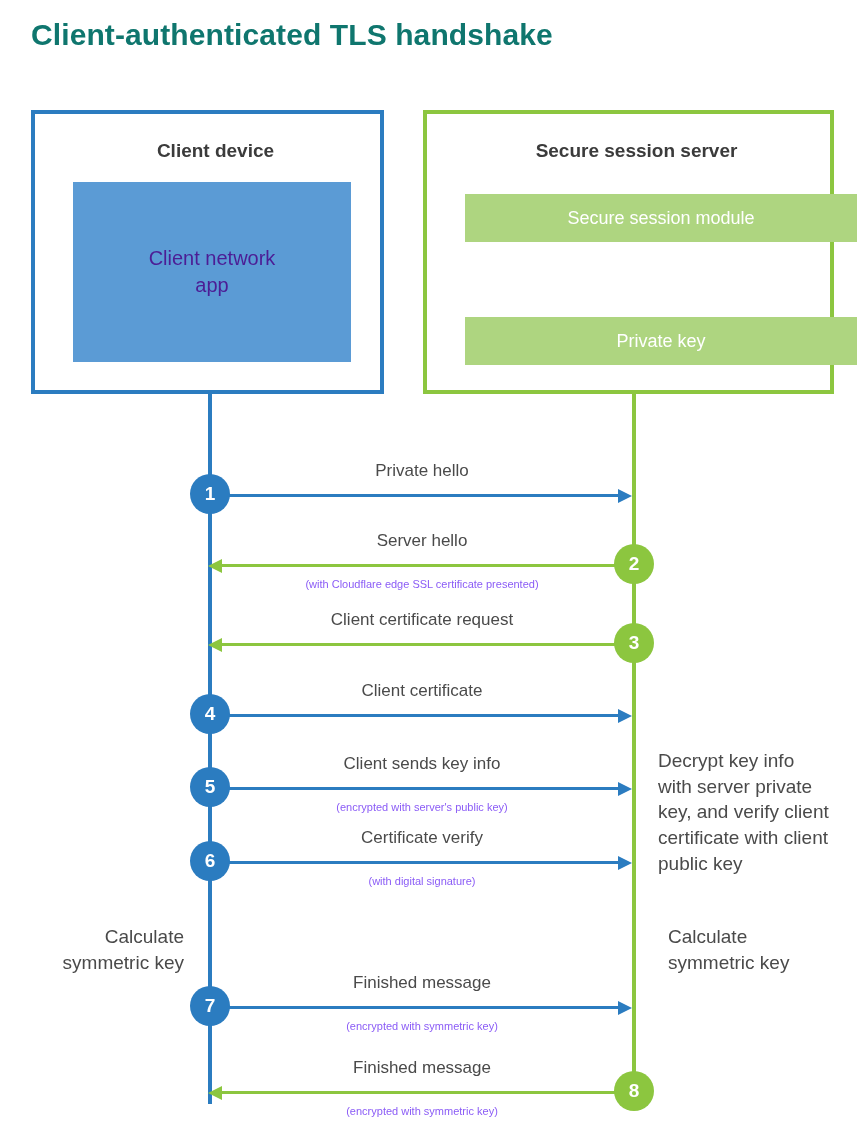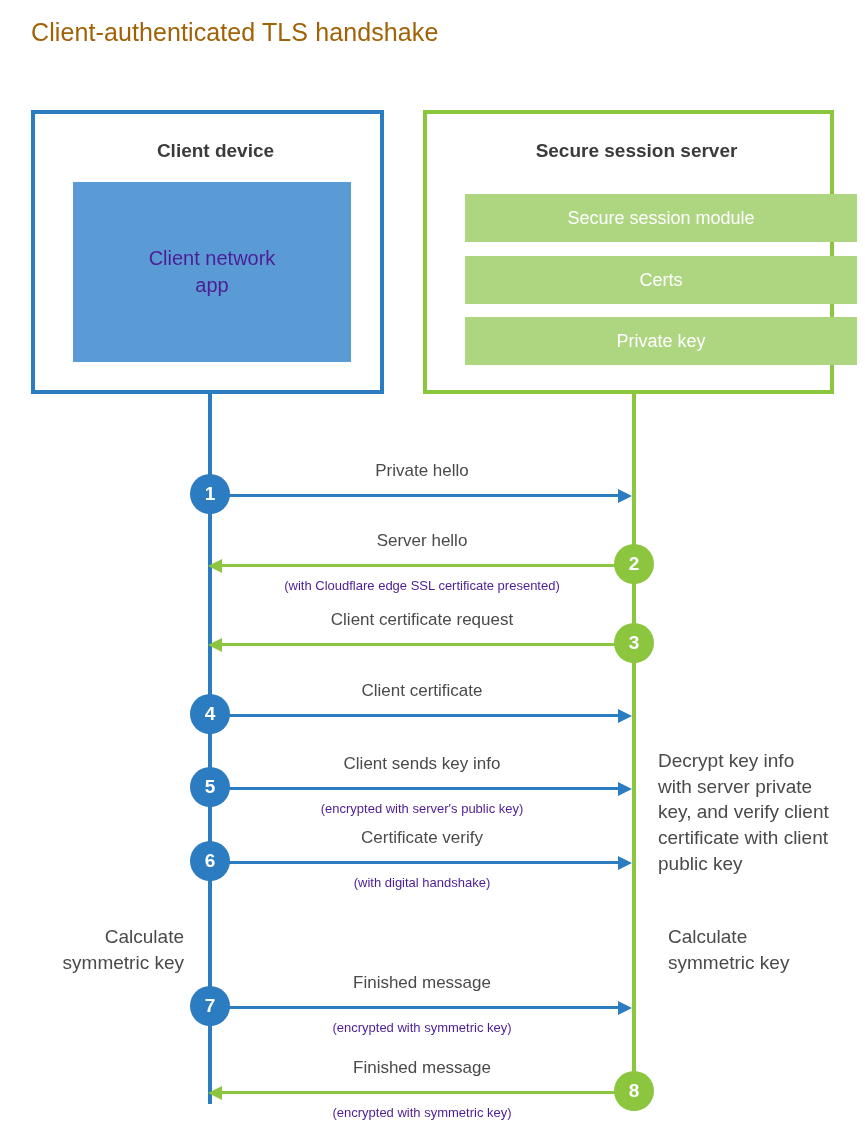--- a/index.html
+++ b/index.html
@@ -7,21 +7,21 @@
     width:865px;height:1146px;
     background:#ffffff;
     font-family:"Liberation Sans", sans-serif;
     color:#404040;
     overflow:hidden;
   }
   #stage{position:relative;width:865px;height:1146px;}
 
   .title{
     position:absolute;left:31px;top:18px;
-    font-size:25px;font-weight:400;color:#a16207;
+    font-size:30px;font-weight:700;color:#0f766e;
     letter-spacing:.1px;white-space:nowrap;
   }
 
   
   .actor-box{position:absolute;background:#fff;box-sizing:border-box;}
   .actor-box.client{left:31px;top:110px;width:353px;height:284px;border:4px solid #2b7cc0;}
   .actor-box.server{left:423px;top:110px;width:411px;height:284px;border:4px solid #8cc63f;}
   .actor-title{
     position:absolute;left:0;right:0;top:26px;
     text-align:center;font-size:19px;font-weight:bold;color:#3b3b3b;padding-left:16px;
@@ -62,21 +62,21 @@
   .msg.to-client .head{left:208px;border-right:14px solid #8cc63f;}
 
   .msg .label{
     position:absolute;left:210px;width:424px;
     text-align:center;font-size:17px;color:#4a4a4a;
     white-space:nowrap;
   }
   .msg .label.above{top:-33px;}
   .msg .sub{
     position:absolute;left:210px;width:424px;
-    text-align:center;font-size:13px;color:#4c1d95;
+    text-align:center;font-size:11px;color:#8b5cf6;
     top:14px;white-space:nowrap;
   }
 
   
   .badge{
     position:absolute;width:40px;height:40px;border-radius:50%;
     display:flex;align-items:center;justify-content:center;
     color:#ffffff;font-size:19px;font-weight:bold;
   }
   .badge.blue{background:#2b7cc0;left:190px;}
@@ -103,21 +103,20 @@
       <span>
         <span>Client network</span><br>
         <span>app</span>
       </span>
     </div>
   </div>
 
   <div class="actor-box server">
     <div class="actor-title">Secure session server</div>
     <div class="svr-bar b1">Secure session module</div>
-    <div class="svr-bar b2">Certs</div>
     <div class="svr-bar b3">Private key</div>
   </div>
 
   <div class="lifeline client"></div>
   <div class="lifeline server"></div>
 
   <div class="msg to-server" style="top:494px;">
     <div class="label above">Private hello</div>
     <div class="line"></div>
     <div class="head"></div>
@@ -151,21 +150,21 @@
     <div class="line"></div>
     <div class="head"></div>
     <div class="sub">(encrypted with server's public key)</div>
   </div>
   <div class="badge blue" style="top:767px;">5</div>
 
   <div class="msg to-server" style="top:861px;">
     <div class="label above">Certificate verify</div>
     <div class="line"></div>
     <div class="head"></div>
-    <div class="sub">(with digital handshake)</div>
+    <div class="sub">(with digital signature)</div>
   </div>
   <div class="badge blue" style="top:841px;">6</div>
 
   <div class="msg to-server" style="top:1006px;">
     <div class="label above">Finished message</div>
     <div class="line"></div>
     <div class="head"></div>
     <div class="sub">(encrypted with symmetric key)</div>
   </div>
   <div class="badge blue" style="top:986px;">7</div>

